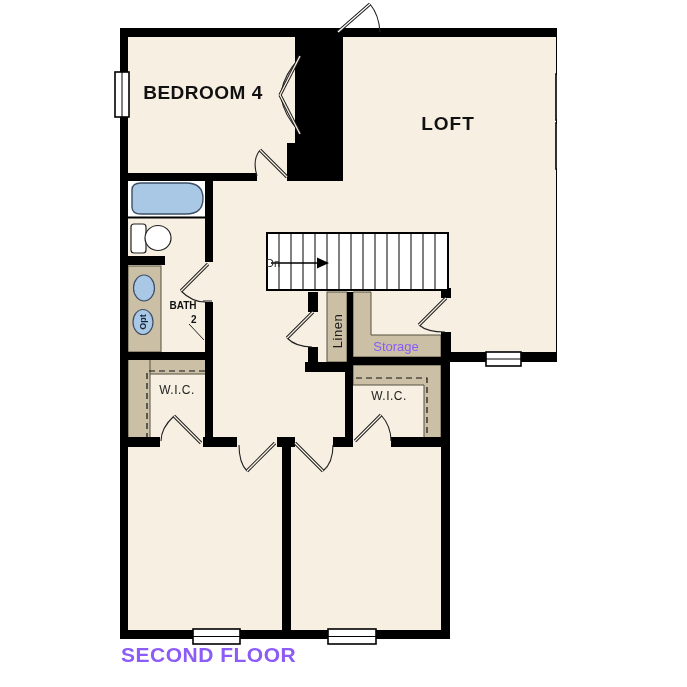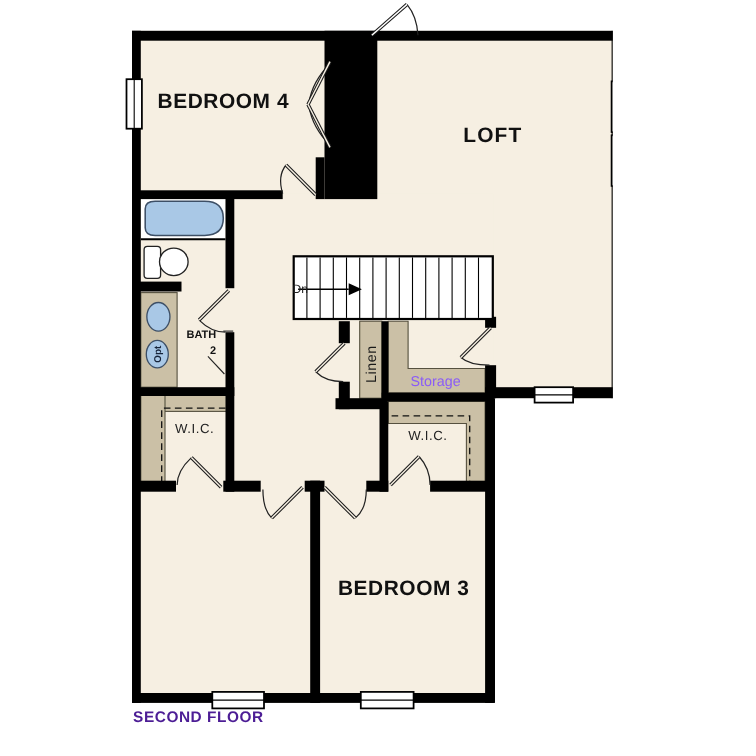--- a/index.html
+++ b/index.html
@@ -11,22 +11,22 @@
        font-family:"Liberation Sans",sans-serif;white-space:nowrap;text-align:center;}
   .big{font-weight:bold;font-size:19px;letter-spacing:0.5px;}
   .loft{font-weight:bold;font-size:19px;letter-spacing:1px;}
   .bath{font-weight:bold;font-size:10px;line-height:1.35;text-align:right;}
   .wic{font-weight:400;font-size:12px;color:#222;letter-spacing:0.5px;}
   .small{font-weight:400;font-size:13px;color:#8b5cf6;}
   .dn{font-weight:400;font-size:11px;color:#222;padding-left:24px;}
   .rot{transform:translate(-50%,-50%) rotate(-90deg);}
   .opt{font-weight:bold;font-size:9px;color:#15233a;}
   .linen{font-weight:400;font-size:13px;color:#1a1a1a;letter-spacing:0.5px;}
-  .title{position:absolute;left:121px;top:643px;font-weight:bold;font-size:14px;
-         color:#4c1d95;letter-spacing:0.5px;font-family:"Liberation Sans",sans-serif;}
+  .title{position:absolute;left:121px;top:643px;font-weight:bold;font-size:21px;
+         color:#8b5cf6;letter-spacing:0.5px;font-family:"Liberation Sans",sans-serif;}
 </style>
 </head>
 <body>
 
 <div class="plan">
 
   <svg width="687" height="687" viewBox="0 0 687 687">
 
     <g>
       <rect x="120" y="28" width="445" height="334" fill="#f6efe2"></rect>
@@ -198,18 +198,17 @@
   <div class="lbl big" style="left:203px;top:93px;">BEDROOM 4</div>
   <div class="lbl loft" style="left:448px;top:124px;">LOFT</div>
   <div class="lbl bath" style="left:183px;top:312px;">
     <div>BATH</div>
     <div>2</div>
   </div>
   <div class="lbl wic" style="left:177px;top:390px;">W.I.C.</div>
   <div class="lbl wic" style="left:389px;top:396px;">W.I.C.</div>
   <div class="lbl linen rot" style="left:337px;top:331px;">Linen</div>
   <div class="lbl small" style="left:396px;top:346px;">Storage</div>
-  <div class="lbl big" style="left:367px;top:536px;">BEDROOM 3</div>
   <div class="lbl dn" style="left:261px;top:263px;">Dn</div>
   <div class="lbl opt rot" style="left:143px;top:322px;">Opt</div>
   <div class="title">SECOND FLOOR</div>
 
 </div>
 
 </body></html>

